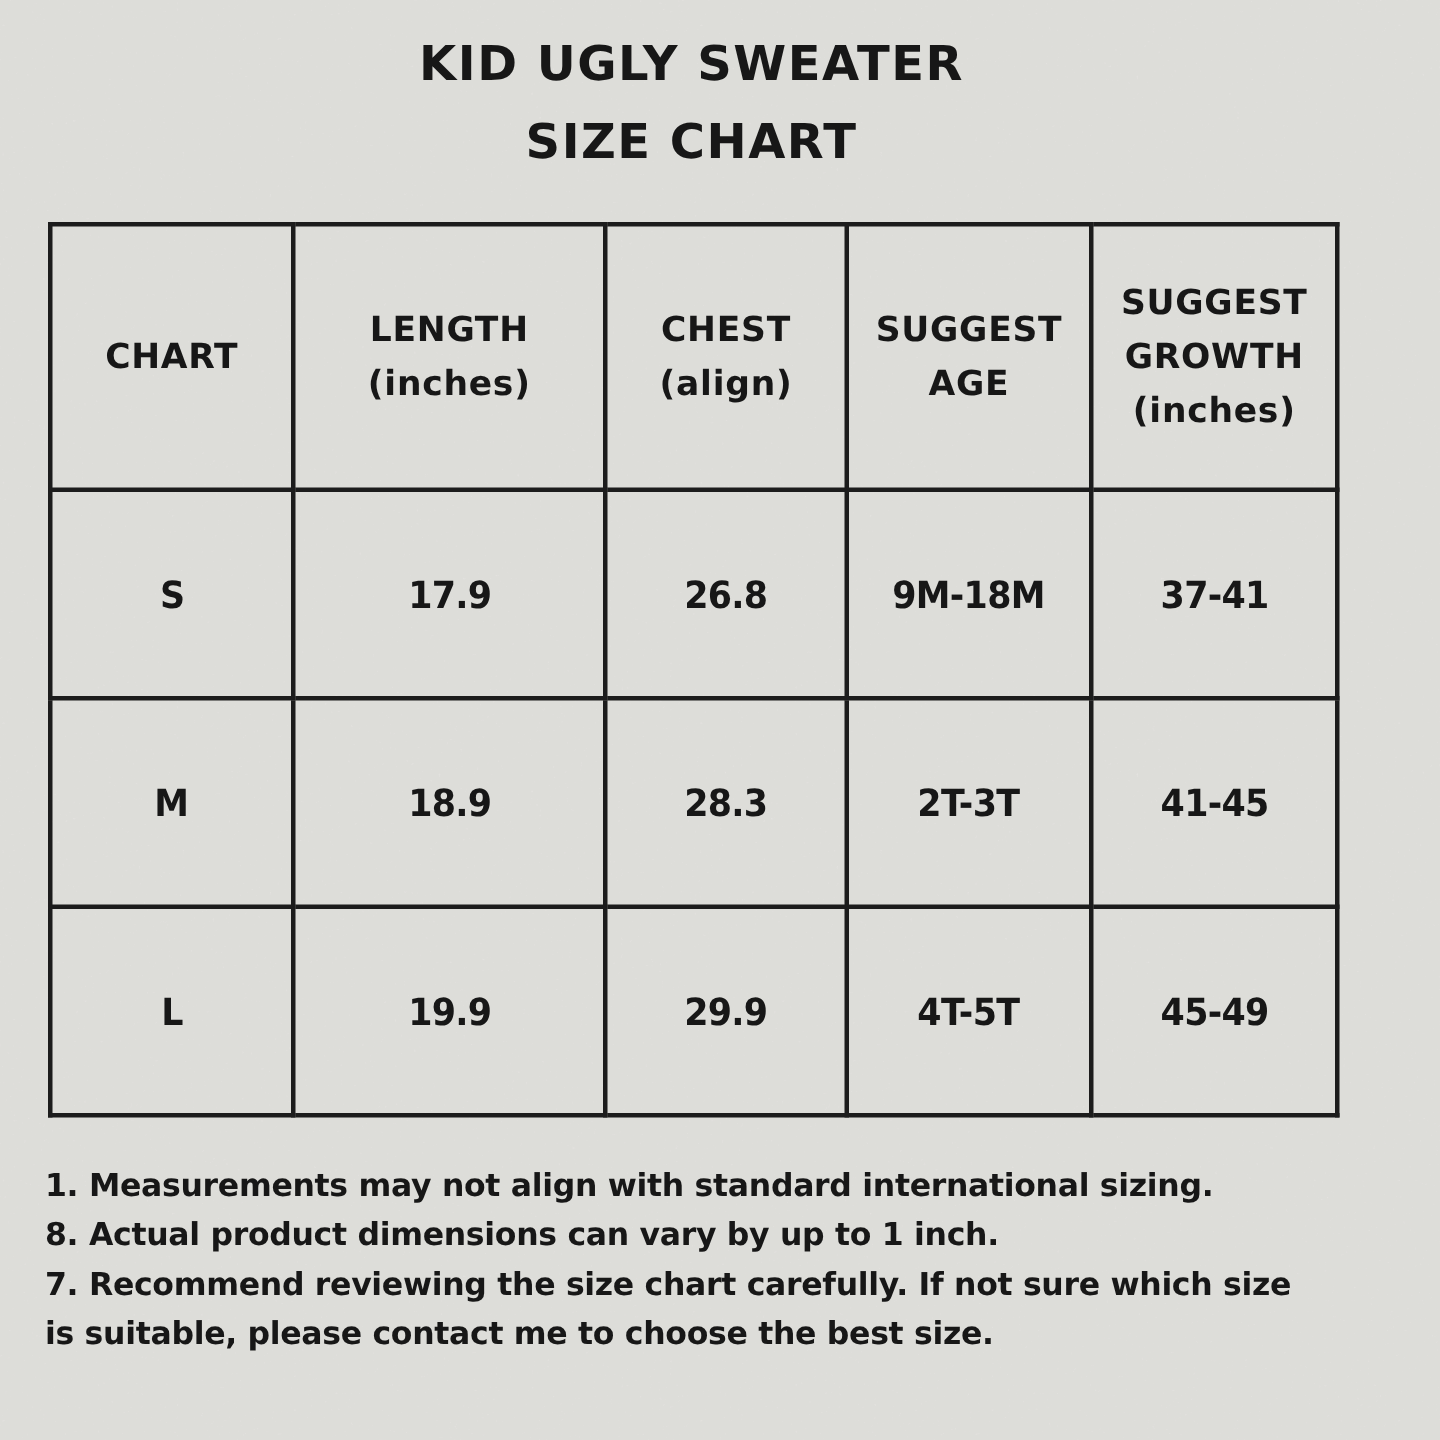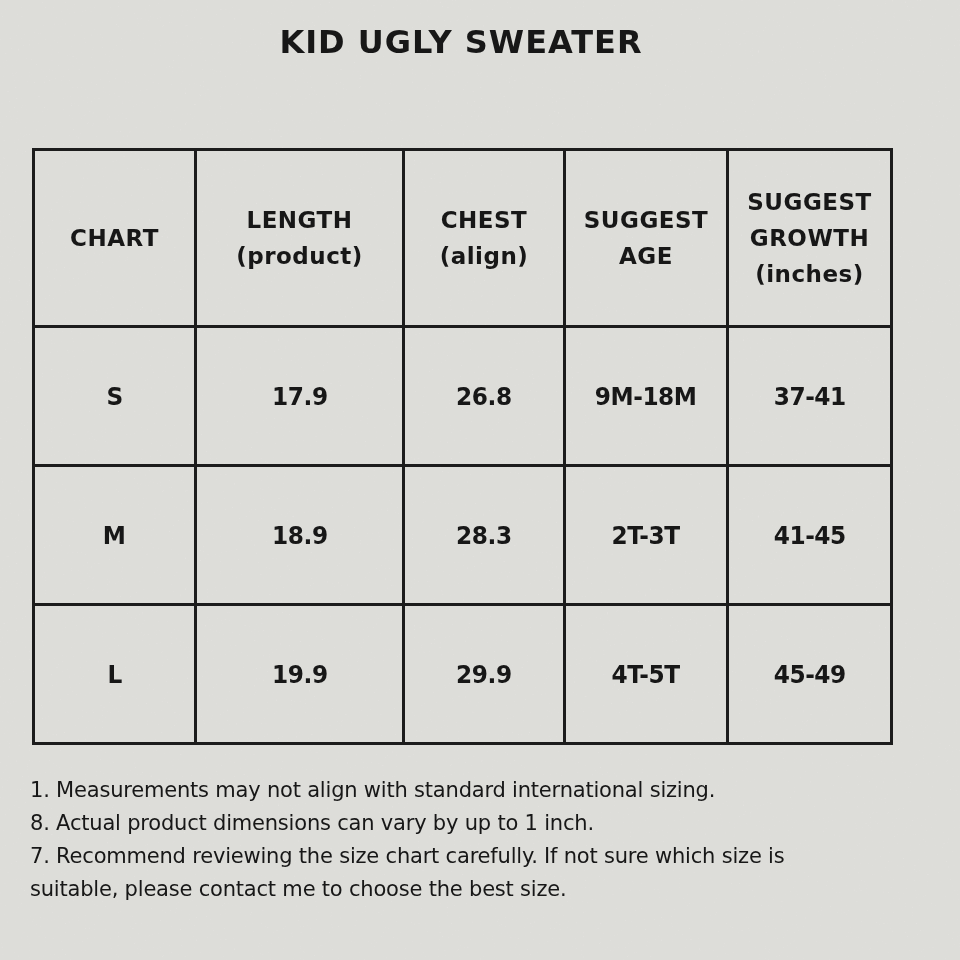--- a/index.html
+++ b/index.html
@@ -61,56 +61,57 @@
     letter-spacing:-0.5px;
   }
   .col-size{width:162px;}
   .col-length{width:208px;}
   .col-chest{width:161px;}
   .col-age{width:163px;}
   .col-growth{width:164px;}
 
   .notes{
     position:absolute;left:30px;top:774px;width:842px;
-    font-weight:normal;
+    font-weight:bold;
     font-size:21px;
     letter-spacing:-0.2px;
     line-height:33px;
   }
 </style>
 </head>
 <body>
 
 <svg class="texture" xmlns="http://www.w3.org/2000/svg">
   <filter id="grain">
     <feTurbulence type="fractalNoise" baseFrequency="0.55" numOctaves="2" stitchTiles="stitch"></feTurbulence>
     <feColorMatrix type="matrix" values="0 0 0 0 0.35  0 0 0 0 0.35  0 0 0 0 0.33  0.9 0.9 0.9 0 0"></feColorMatrix>
   </filter>
   <rect width="960" height="960" filter="url(#grain)"></rect>
 </svg>
 
 <div class="page">
 
   <div class="title-block">
     <div>KID UGLY SWEATER</div>
+    <div>SIZE CHART</div>
   </div>
 
   <table class="size-chart">
     <colgroup>
       <col class="col-size">
         <col class="col-length">
         <col class="col-chest">
         <col class="col-age">
         <col class="col-growth">
     </colgroup>
     <thead>
       <tr>
         <th>CHART</th>
         <th>LENGTH
-(product)</th>
+(inches)</th>
         <th>CHEST
 (align)</th>
         <th>SUGGEST
 AGE</th>
         <th>SUGGEST
 GROWTH
 (inches)</th>
       </tr>
     </thead>
     <tbody>

